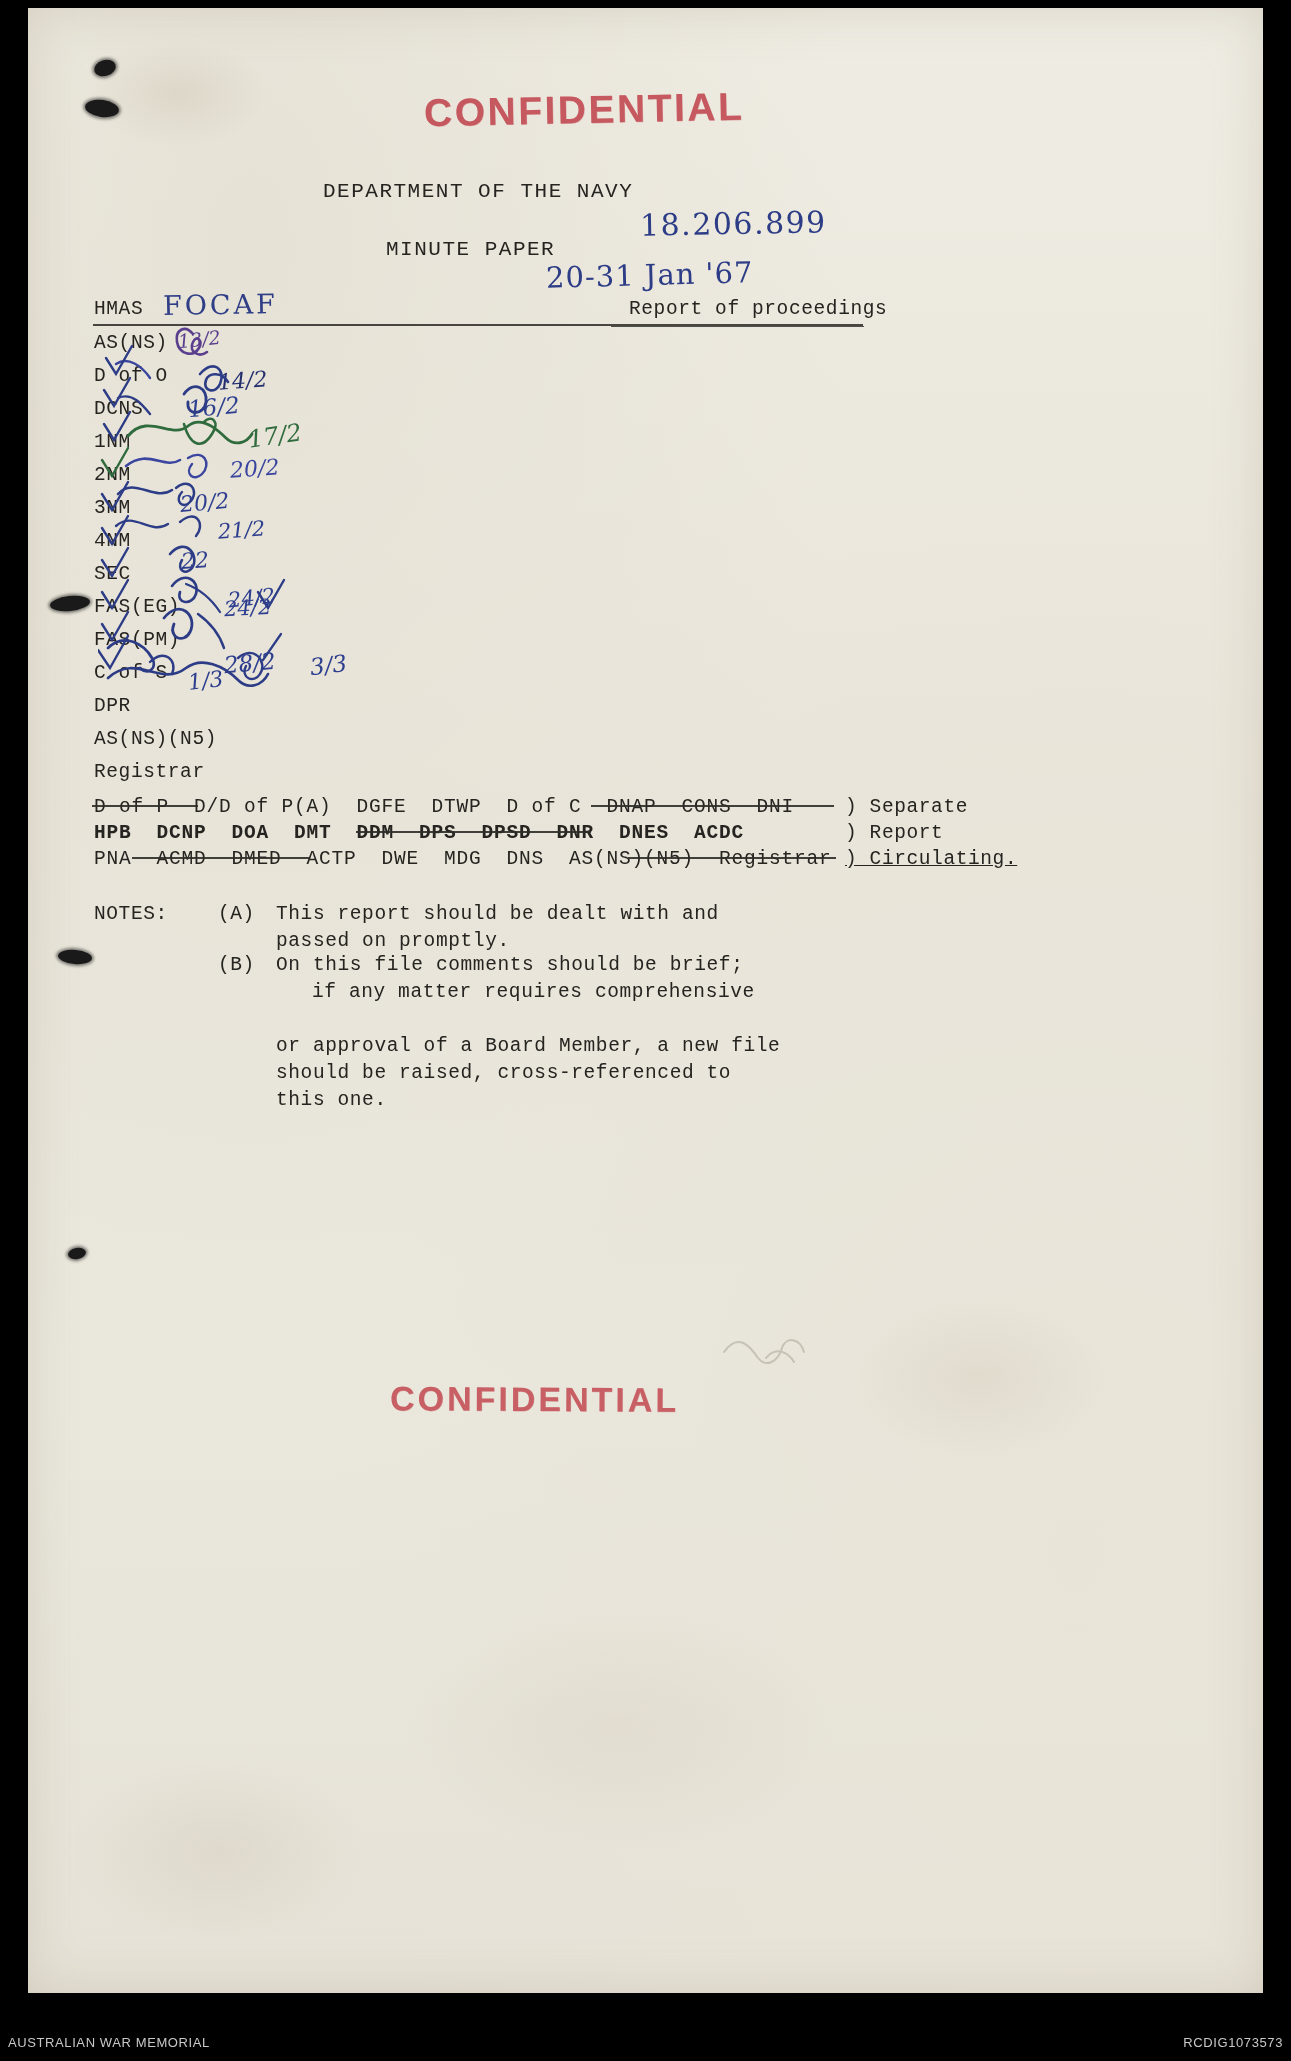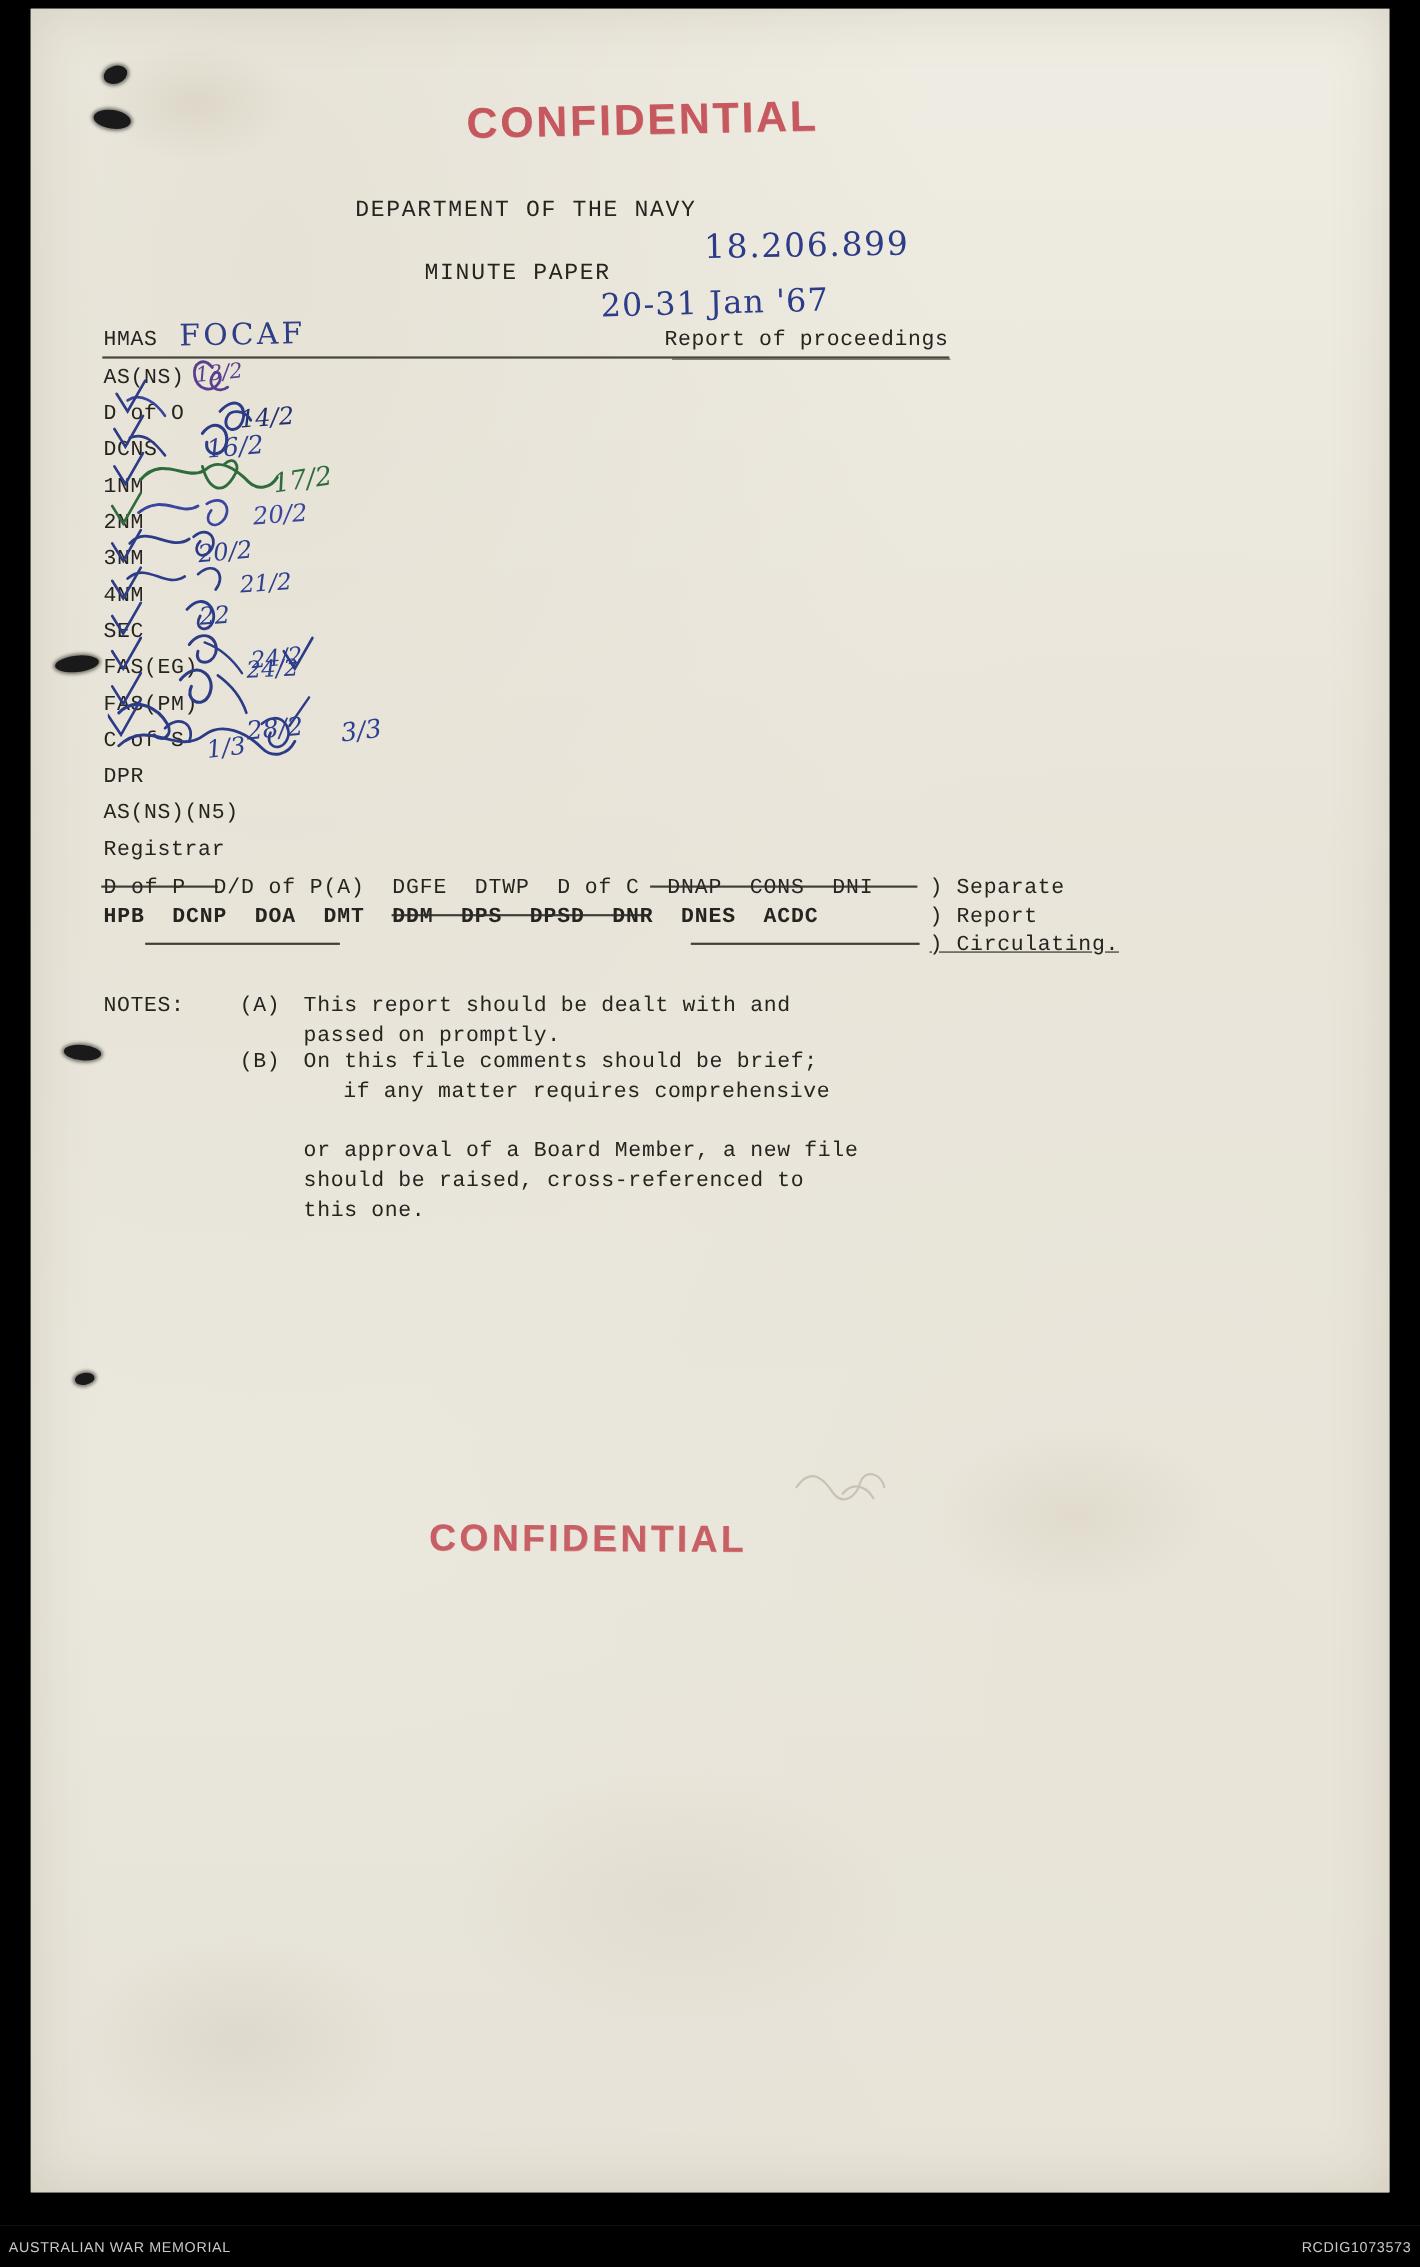--- a/index.html
+++ b/index.html
@@ -190,21 +190,21 @@
     <div class="stamp" style="left:396px; top:80px;">CONFIDENTIAL</div>
 
     <div class="typed" style="left:295px; top:170px; font-size:21px; letter-spacing:1.5px;">DEPARTMENT OF THE NAVY</div>
     <div class="typed" style="left:358px; top:228px; font-size:21px; letter-spacing:1.5px;">MINUTE PAPER</div>
 
     <div class="file-no" style="left:612px; top:198px;">18.206.899</div>
     <div class="date-hw" style="left:518px; top:250px;">20-31 Jan '67</div>
 
     <div class="typed" style="left:66px; top:288px;">HMAS</div>
     <div class="focaf" style="left:135px; top:281px;">FOCAF</div>
-    <div class="typed" style="left:576px; top:288px;">Report of proceedings</div>
+    <div class="typed" style="left:601px; top:288px;">Report of proceedings</div>
     <div class="rule" style="left:65px; top:316px; width:770px;"></div>
     <div class="rule thin" style="left:583px; top:318px; width:253px;"></div>
 
     <div class="typed" style="left:66px; top:322px;">AS(NS)</div>
     <div class="typed" style="left:66px; top:355px;">D of O</div>
     <div class="typed" style="left:66px; top:388px;">DCNS</div>
     <div class="typed" style="left:66px; top:421px;">1NM</div>
     <div class="typed" style="left:66px; top:454px;">2NM</div>
     <div class="typed" style="left:66px; top:487px;">3NM</div>
     <div class="typed" style="left:66px; top:520px;">4NM</div>
@@ -269,20 +269,21 @@
         <path d="M4 236 l10 16 l16 -28"></path>
         <path d="M4 268 l10 16 l16 -28"></path>
         <path d="M160 268 l10 16 l16 -28"></path>
         <path d="M4 300 l10 16 l16 -28"></path>
         <path d="M0 326 l12 18 l18 -32"></path>
       </g>
     </svg>
 
     <div class="typed" style="left:66px; top:786px; letter-spacing:0.8px;">D of P  D/D of P(A)  DGFE  DTWP  D of C  DNAP  CONS  DNI</div>
     <div class="typed" style="left:66px; top:812px; letter-spacing:0.8px;font-weight:bold;">HPB  DCNP  DOA  DMT  DDM  DPS  DPSD  DNR  DNES  ACDC</div>
+    <div class="typed" style="left:66px; top:838px; letter-spacing:0.8px;">PNA  ACMD  DMED  ACTP  DWE  MDG  DNS  AS(NS)(N5)  Registrar</div>
 
     <div class="typed" style="left:817px; top:786px;">) Separate</div>
     <div class="typed" style="left:817px; top:812px;">) Report</div>
     <div class="typed" style="left:817px; top:838px;text-decoration:underline;">) Circulating.</div>
 
     <div class="strike" style="left:64px; top:797px; width:106px;"></div>
     <div class="strike" style="left:563px; top:797px; width:243px;"></div>
     <div class="strike" style="left:328px; top:823px; width:235px;"></div>
     <div class="strike" style="left:104px; top:849px; width:177px;"></div>
     <div class="strike" style="left:600px; top:849px; width:208px;"></div>

